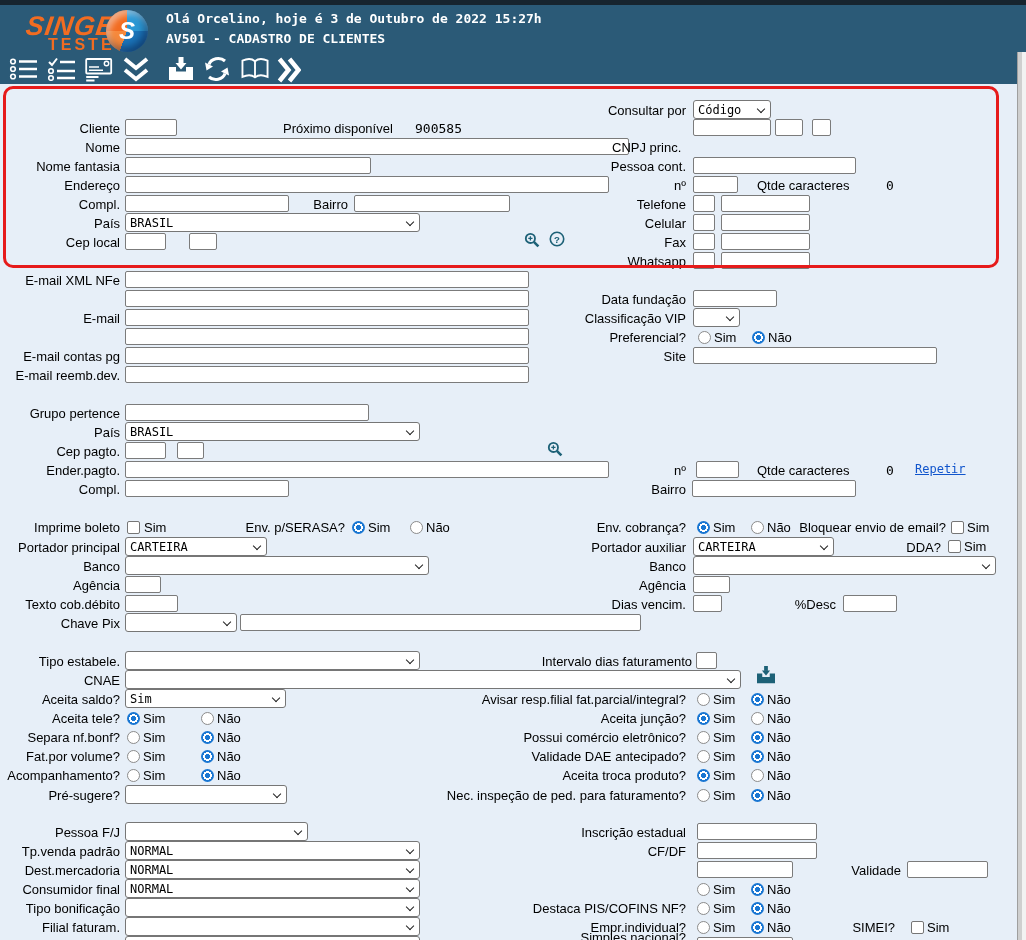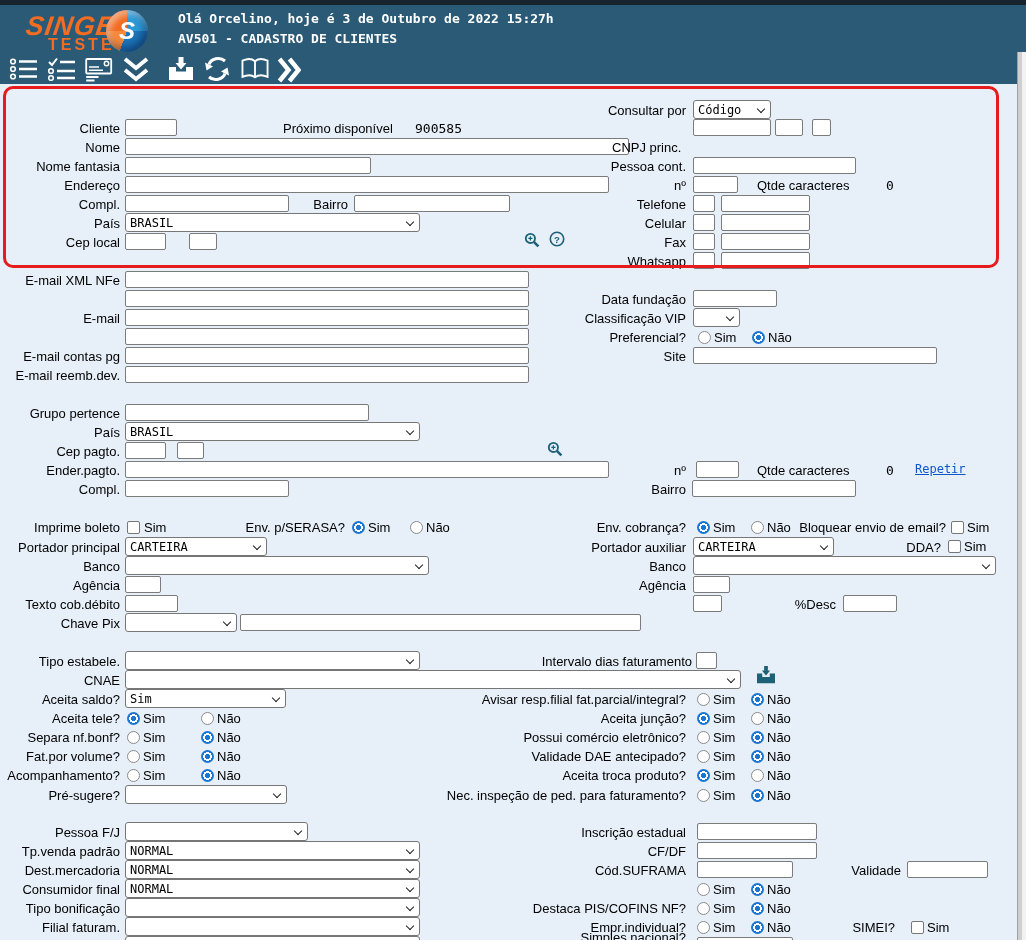--- a/index.html
+++ b/index.html
@@ -11,21 +11,21 @@
   #toolbar{position:absolute;left:0;top:52px;width:1026px;height:32px;background:#2b5a77;color:#fff;}
   .brand-top{position:absolute;left:26px;top:6px;font:italic 900 27px "Liberation Sans",sans-serif;
        color:#f26c21;transform:skewX(-8deg);letter-spacing:1px;}
   .brand-bottom{position:absolute;left:48px;top:31px;font:bold 16px "Liberation Sans",sans-serif;
        color:#f26c21;letter-spacing:3px;}
   #sphere{position:absolute;left:106px;top:5px;width:42px;height:42px;border-radius:50%;
        background:conic-gradient(from 200deg,#f6893c 0 70deg,#f26c21 70deg 160deg,#2b98d5 160deg 250deg,#1b75bb 250deg 360deg);
        box-shadow:inset -3px -4px 8px rgba(0,0,30,.45), inset 3px 4px 6px rgba(255,255,255,.5);}
   #sphere span{position:absolute;left:0;top:0;width:42px;height:42px;display:flex;align-items:center;
        justify-content:center;font:italic 900 24px "Liberation Sans",sans-serif;color:#fff;}
-  .greet{position:absolute;left:166px;font:bold 13px "DejaVu Sans Mono",monospace;color:#fff;white-space:pre;margin-left:12px;}
+  .greet{position:absolute;left:166px;font:bold 13px "DejaVu Sans Mono",monospace;color:#fff;white-space:pre;}
   
   .ticon{position:absolute;top:5px;cursor:pointer;}
   
   .lb{position:absolute;font:13px "Liberation Sans",sans-serif;color:#000;white-space:nowrap;text-align:right;}
   .lbL{left:-80px;width:200px;}
   .lbR{left:286px;width:400px;}
   .ll{text-align:left;}
   .mono{font:13px "DejaVu Sans Mono",monospace;}
   .in{position:absolute;height:17px;background:#fff;border:1px solid #7b7b7b;border-radius:2px;
       box-sizing:border-box;padding:0 3px;font:12px "DejaVu Sans Mono",monospace;outline:none;}
@@ -254,20 +254,21 @@
   <span class="lb lbR" style="top:559px">Banco</span>
   <div class="se" style="left:693px;top:556px;width:303px"></div>
 
   <span class="lb lbL" style="top:578px">Agência</span>
   <input class="in" style="left: 125px; top: 576px; width: 36px;">
   <span class="lb lbR" style="top:578px">Agência</span>
   <input class="in" style="left: 693px; top: 576px; width: 37px;">
 
   <span class="lb lbL" style="top:597px">Texto cob.débito</span>
   <input class="in" style="left: 125px; top: 595px; width: 53px;">
+  <span class="lb lbR" style="top:597px">Dias vencim.</span>
   <input class="in" style="left: 693px; top: 595px; width: 29px;">
   <span class="lb" style="left:636px;top:597px;width:200px">%Desc</span>
   <input class="in" style="left: 843px; top: 595px; width: 54px;">
 
   <span class="lb lbL" style="top:616px">Chave Pix</span>
   <div class="se" style="left:125px;top:613px;width:112px"></div>
   <input class="in" style="left: 240px; top: 614px; width: 401px;">
 
   <span class="lb lbL" style="top:654px">Tipo estabele.</span>
   <div class="se" style="left:125px;top:651px;width:295px"></div>
@@ -347,21 +348,20 @@
   <span class="lb lbR" style="top:825px">Inscrição estadual</span>
   <input class="in" style="left: 697px; top: 823px; width: 120px;">
 
   <span class="lb lbL" style="top:844px">Tp.venda padrão</span>
   <div class="se" style="left:125px;top:841px;width:295px">NORMAL</div>
   <span class="lb lbR" style="top:844px">CF/DF</span>
   <input class="in" style="left: 697px; top: 842px; width: 120px;">
 
   <span class="lb lbL" style="top:863px">Dest.mercadoria</span>
   <div class="se" style="left:125px;top:860px;width:295px">NORMAL</div>
-  <span class="lb lbR" style="top:863px">Cód.SUFRAMA</span>
   <input class="in" style="left: 697px; top: 861px; width: 96px;">
   <span class="lb" style="left:601px;top:863px;width:300px">Validade</span>
   <input class="in" style="left: 907px; top: 861px; width: 81px;">
 
   <span class="lb lbL" style="top:882px">Consumidor final</span>
   <div class="se" style="left:125px;top:879px;width:295px">NORMAL</div>
   <span class="lb lbR" style="top:930px">Simples nacional?</span>
   <span class="rd" style="left:697px;top:883px"></span>
   <span class="lb ll" style="left:713px;top:882px">Sim</span>
   <span class="rd on" style="left:751px;top:883px"></span>

